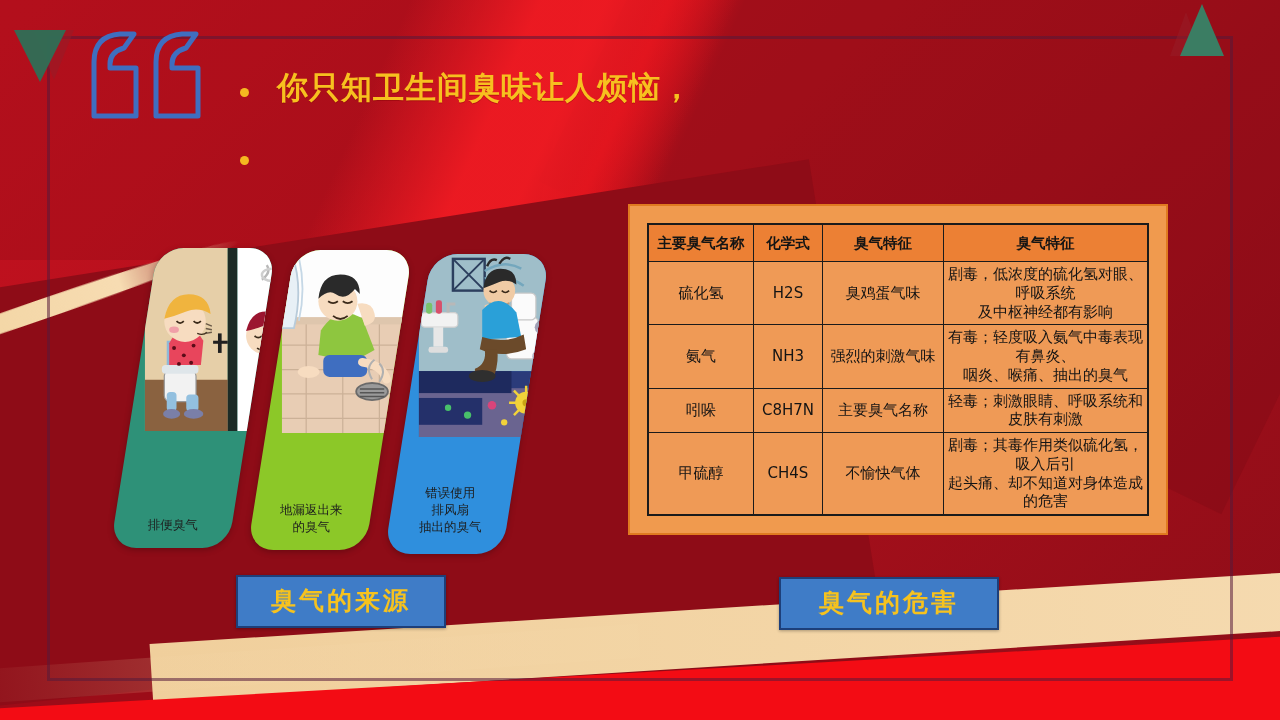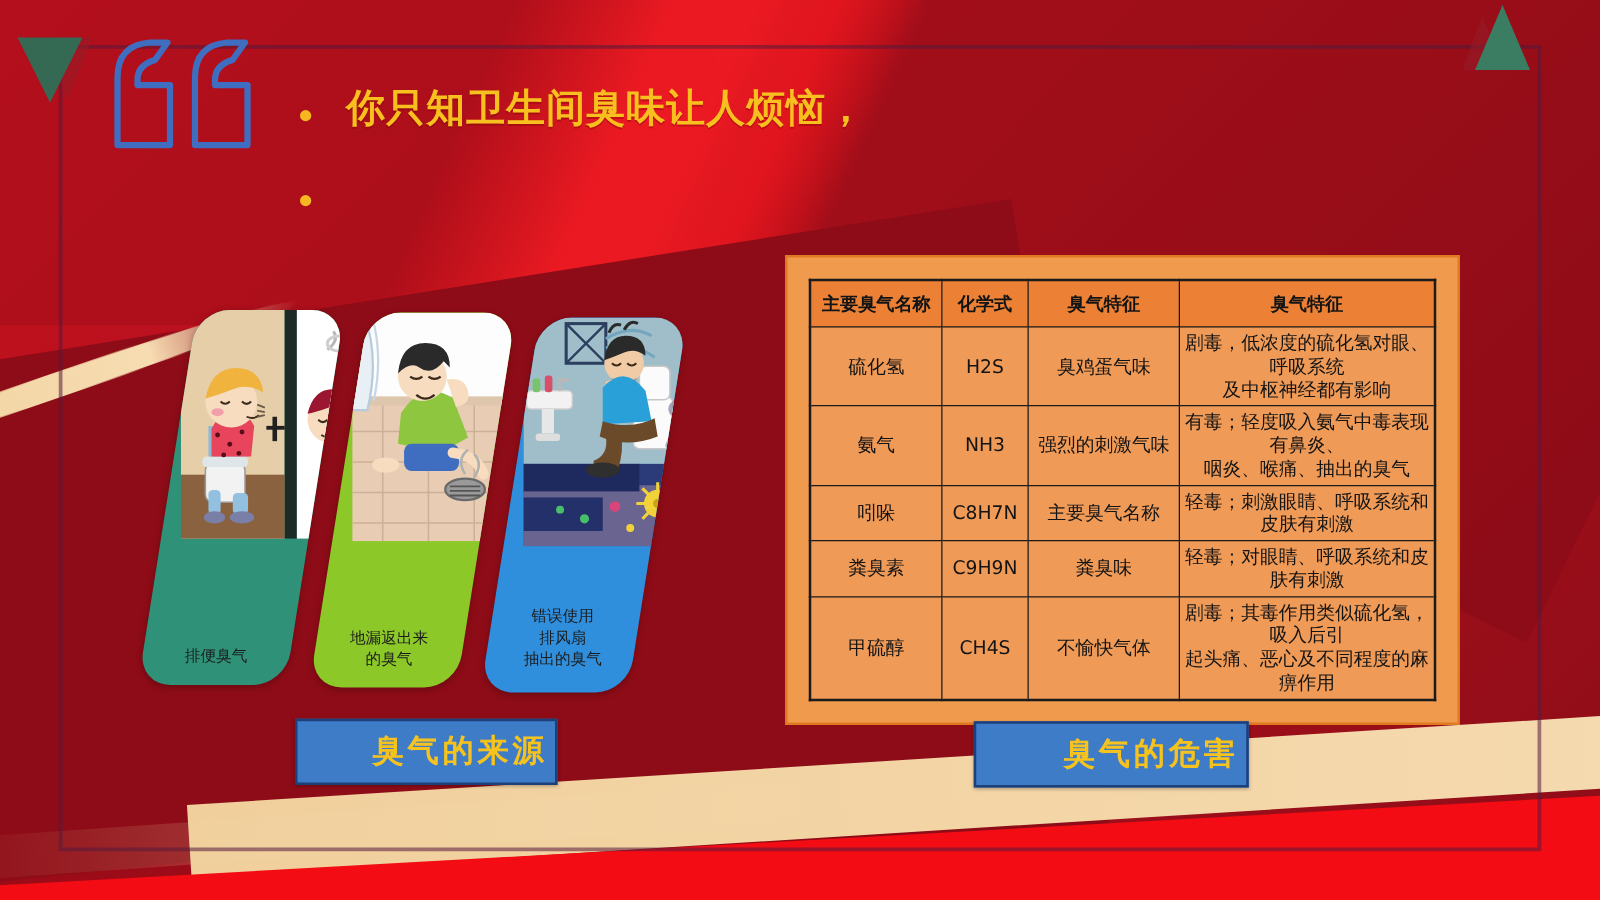--- a/index.html
+++ b/index.html
@@ -189,22 +189,22 @@
 
   
   .blue-label{
     position:absolute;
     background:#3f7cc7;
     border:2px solid #1d3f7a;
     color:#f6c21e;
     font-weight:bold;
     font-size:25px;
     letter-spacing:3px;
-    text-align:right;
-    padding:7px 6px 9px;
+    text-align:center;
+    padding:7px 20px 9px;
     font-family:"DejaVu Sans","Liberation Sans",sans-serif;
     box-shadow:0 1px 3px rgba(0,0,0,.3);
   }
   .bl-left{left:236px;top:575px;width:210px;box-sizing:border-box;}
   .bl-right{left:779px;top:577px;width:220px;box-sizing:border-box;}
 </style>
 </head>
 <body>
 
 <div id="slide">
@@ -416,32 +416,26 @@
             <div>咽炎、喉痛、抽出的臭气</div>
           </td>
         </tr>
         <tr>
           <td>吲哚</td>
           <td>C8H7N</td>
           <td>主要臭气名称</td>
           <td>轻毒；刺激眼睛、呼吸系统和皮肤有刺激</td>
         </tr>
         <tr>
-          <td>粪臭素</td>
-          <td>C9H9N</td>
-          <td>粪臭味</td>
-          <td>轻毒；对眼睛、呼吸系统和皮肤有刺激</td>
-        </tr>
-        <tr>
           <td>甲硫醇</td>
           <td>CH4S</td>
           <td>不愉快气体</td>
           <td>
             <div>剧毒；其毒作用类似硫化氢，吸入后引</div>
-            <div>起头痛、恶心及不同程度的麻痹作用</div>
+            <div>起头痛、却不知道对身体造成的危害</div>
           </td>
         </tr>
       </tbody>
     </table>
   </div>
 
   <div class="blue-label bl-left">臭气的来源</div>
   <div class="blue-label bl-right">臭气的危害</div>
 
 </div>

